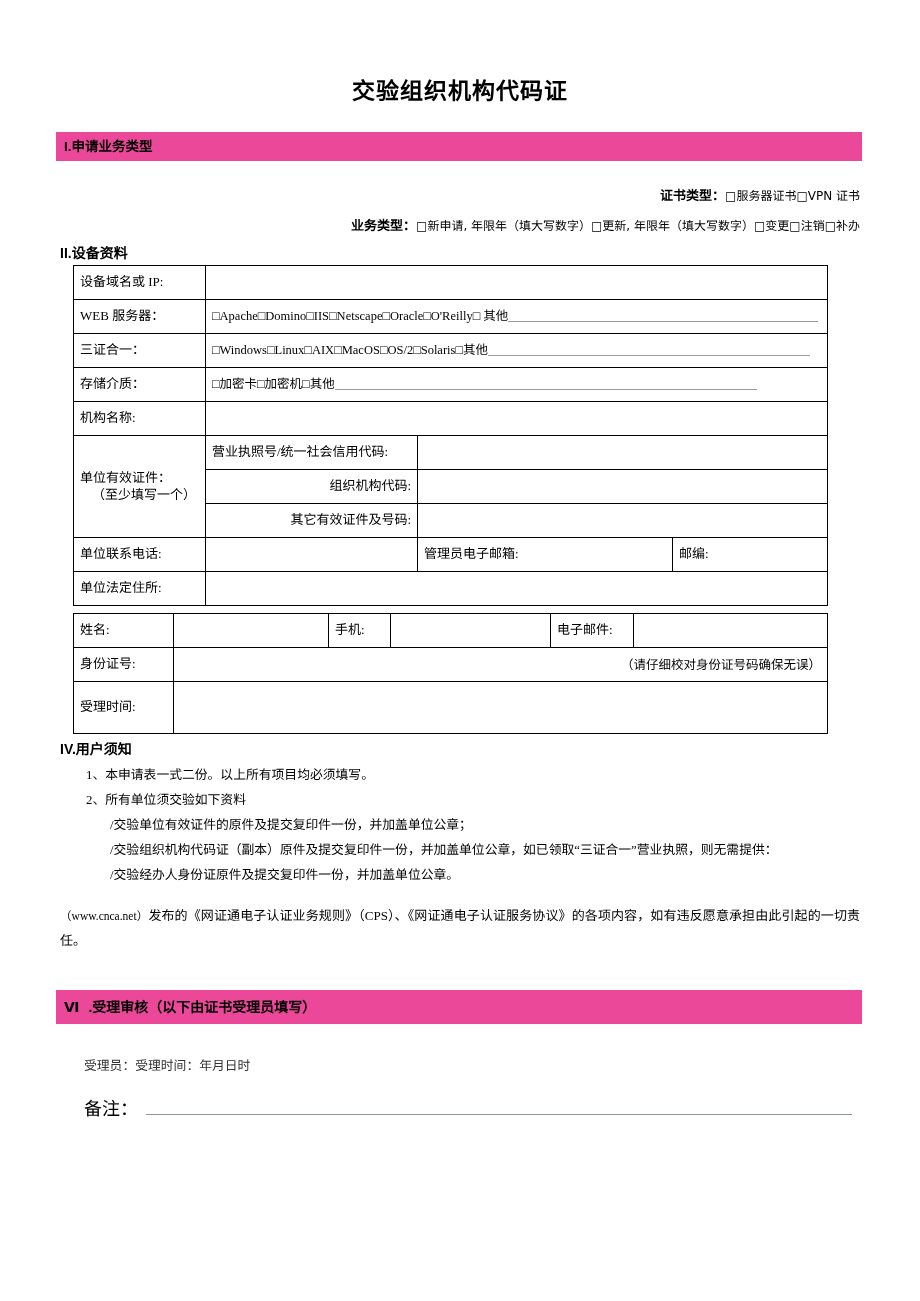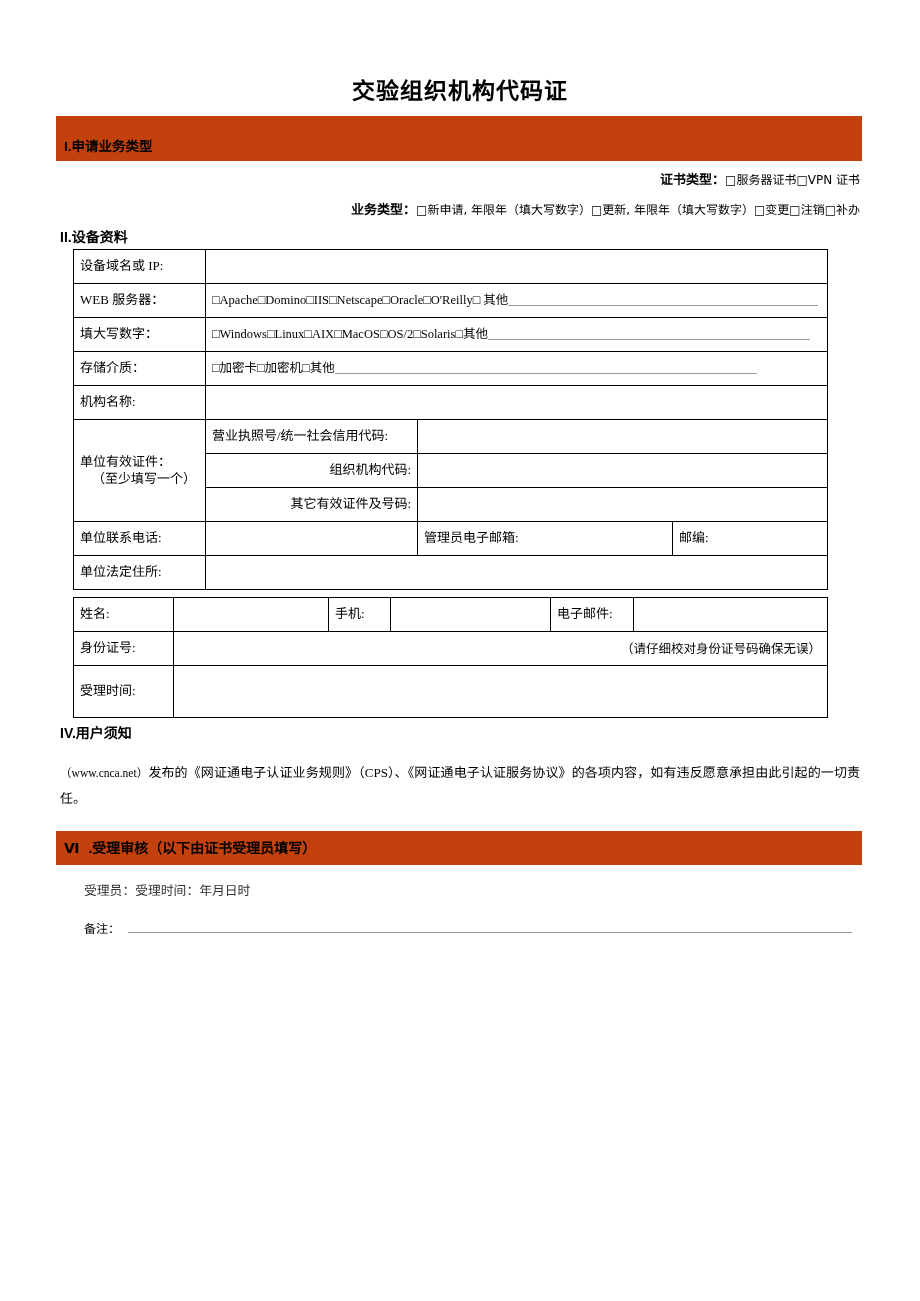--- a/index.html
+++ b/index.html
@@ -31,27 +31,27 @@
     font-weight: bold;
     font-size: 23px;
     letter-spacing: 1px;
     margin: 0;
     padding-top: 78px;
     line-height: 1.2;
   }
 
   
   .sec-bar {
-    background: #c2410c;
+    background: #ec4899;
     font-family: "Liberation Sans", "DejaVu Sans", sans-serif;
     font-weight: bold;
     font-size: 13.5px;
     line-height: 1;
-    padding: 24px 6px 8px 8px;
-    margin: 0;
+    padding: 8px 6px 8px 8px;
+    margin: 16px;
     box-sizing: border-box;
   }
   .sec-bar.wide { margin-left: -4px; width: 806px; }
   .sec-plain {
     font-family: "Liberation Sans", "DejaVu Sans", sans-serif;
     font-weight: bold;
     font-size: 14px;
     line-height: 1;
     margin: 0;
     padding: 0 0 5px 0;
@@ -137,21 +137,21 @@
 
   
   .accept-line {
     font-size: 12.8px;
     line-height: 1.9;
     padding-left: 24px;
     padding-top: 14px;
     color: #333;
   }
   .remark-line {
-    font-size: 12px;
+    font-size: 18px;
     padding-left: 24px;
     padding-top: 16px;
     display: flex;
     align-items: baseline;
     justify-content: flex-end;
   }
   .remark-rule {
     display: inline-block;
     flex: 1;
     border-bottom: 1px solid #8c9a8c;
@@ -197,21 +197,21 @@
         <td class="lbl">设备域名或 IP:</td>
         <td colspan="3"></td>
       </tr>
       <tr>
         <td class="lbl">WEB 服务器：</td>
         <td colspan="3">
           <span class="opts">□Apache□Domino□IIS□Netscape□Oracle□O'Reilly□ 其他</span><span class="fill" style="width:310px"></span>
         </td>
       </tr>
       <tr>
-        <td class="lbl">填大写数字：</td>
+        <td class="lbl">三证合一：</td>
         <td colspan="3">
           <span class="opts">□Windows□Linux□AIX□MacOS□OS/2□Solaris□其他</span><span class="fill" style="width:322px"></span>
         </td>
       </tr>
       <tr>
         <td class="lbl">存储介质：</td>
         <td colspan="3">
           <span class="opts">□加密卡□加密机□其他</span><span class="fill" style="width:422px"></span>
         </td>
       </tr>
@@ -279,20 +279,27 @@
         <td class="lbl" style="height:52px">受理时间:</td>
         <td style="height:52px" colspan="5"></td>
       </tr>
     </tbody>
   </table>
 
   <div style="height:8px"></div>
 
   <div class="sec-plain">IV.用户须知</div>
 
+  <div class="notice">
+    <div class="lv1">1、本申请表一式二份。以上所有项目均必须填写。</div>
+    <div class="lv1">2、所有单位须交验如下资料</div>
+    <div class="lv2">/交验单位有效证件的原件及提交复印件一份，并加盖单位公章；</div>
+    <div class="lv2">/交验组织机构代码证（副本）原件及提交复印件一份，并加盖单位公章，如已领取“三证合一”营业执照，则无需提供：</div>
+    <div class="lv2">/交验经办人身份证原件及提交复印件一份，并加盖单位公章。</div>
+  </div>
 
   <div style="height:9px"></div>
 
 
   <div class="decl">
     <p><span class="small">（www.cnca.net）</span><span>发布的《网证通电子认证业务规则》（CPS）、《网证通电子认证服务协议》的各项内容，如有违反愿意承担由此引起的一切责任。</span></p>
   </div>
 
 
   <div style="height:20px"></div>

